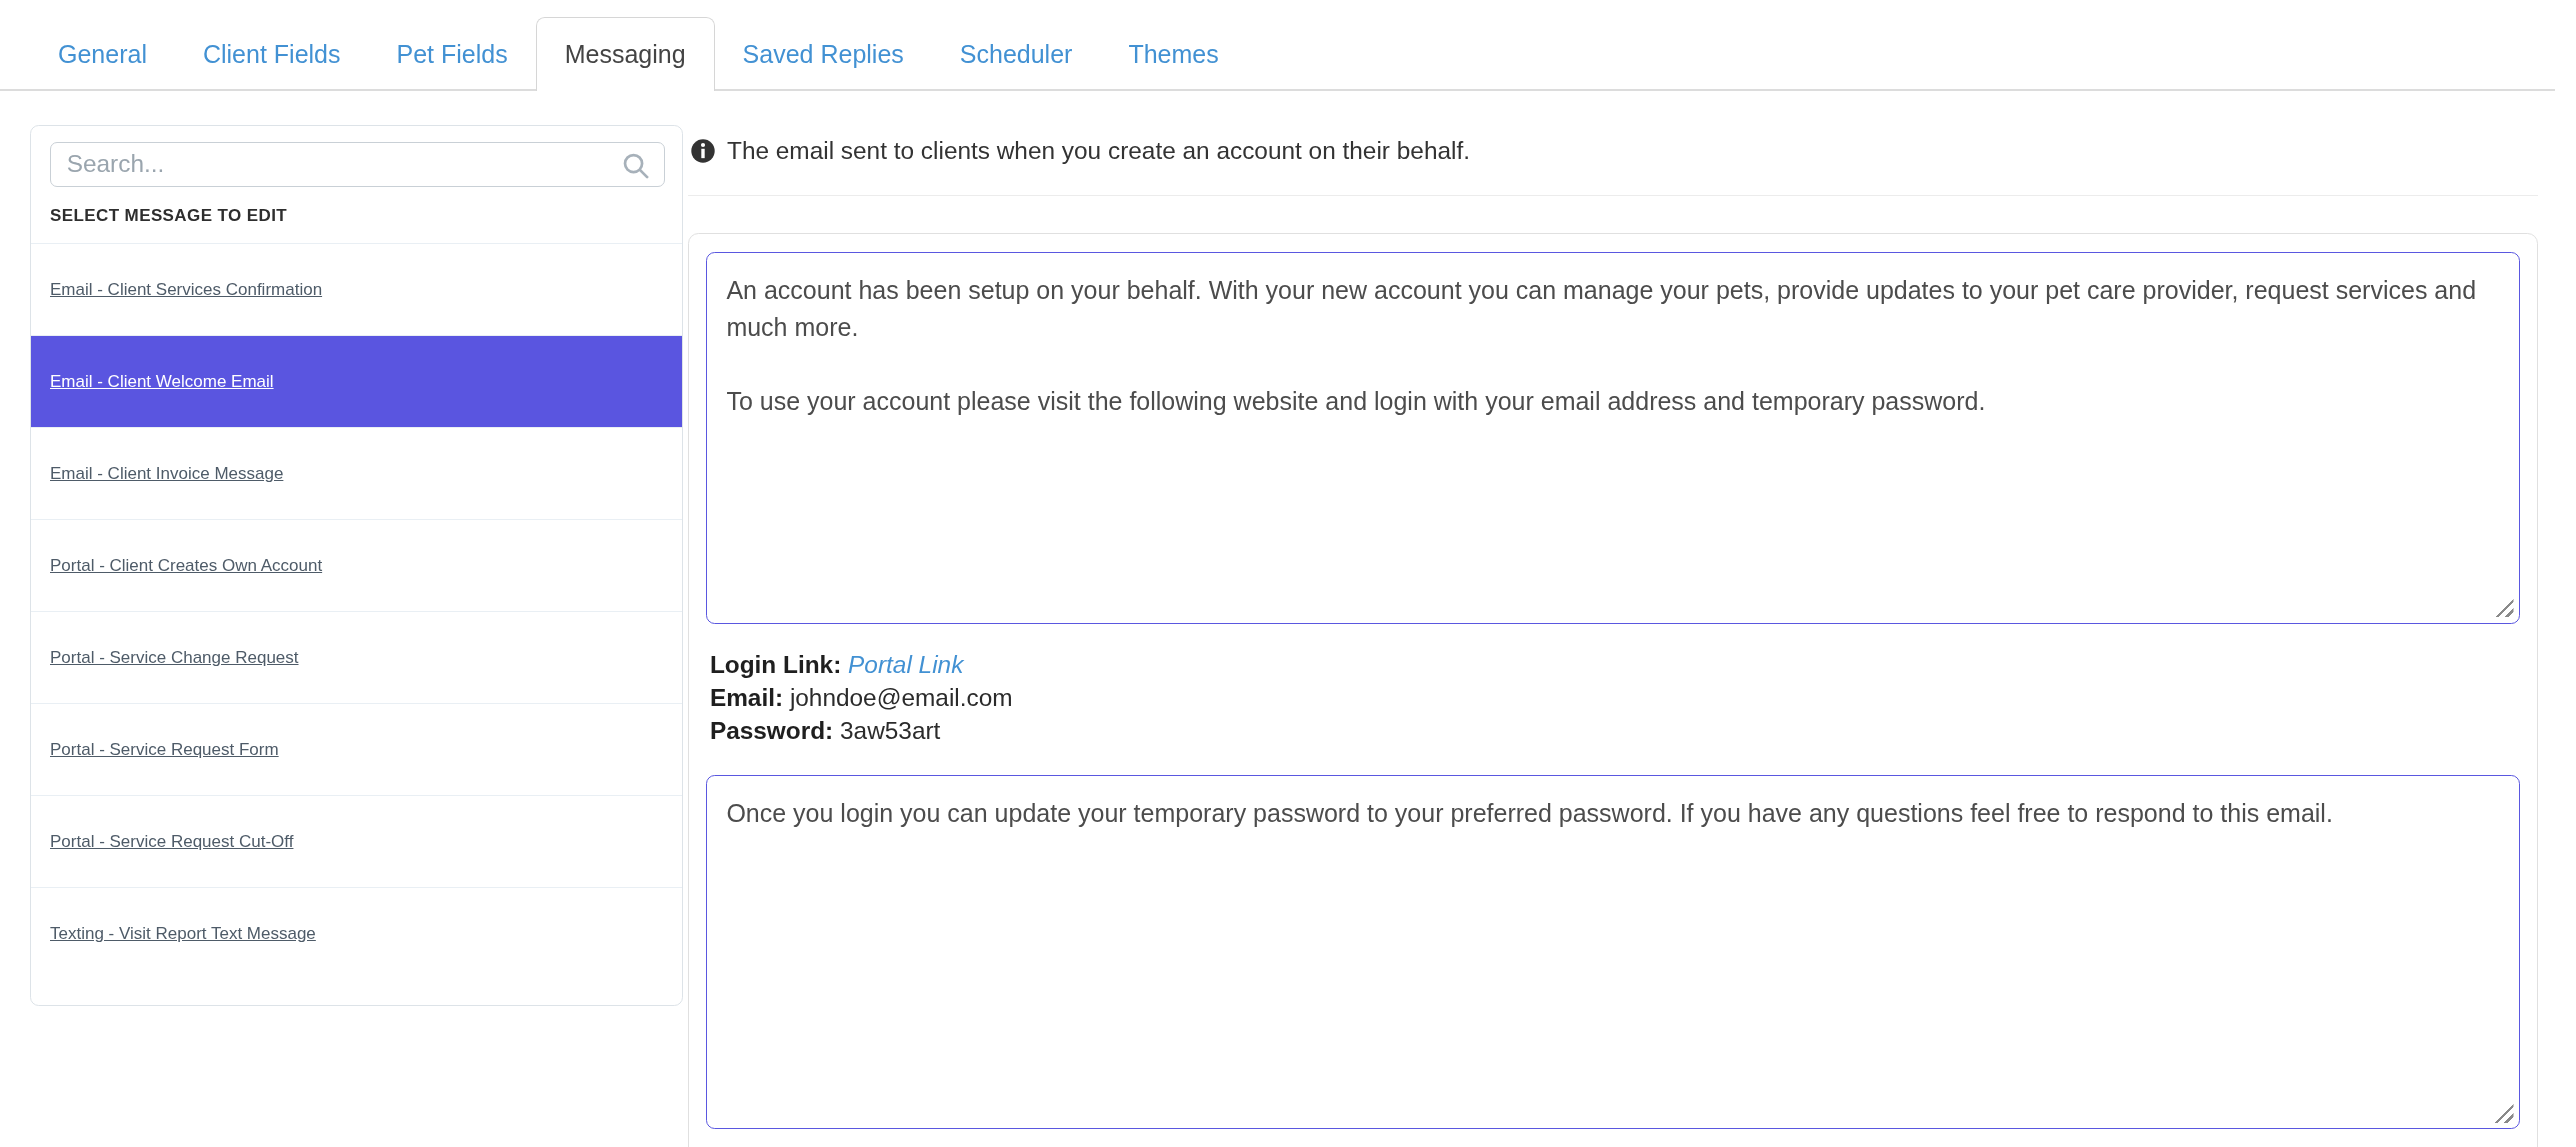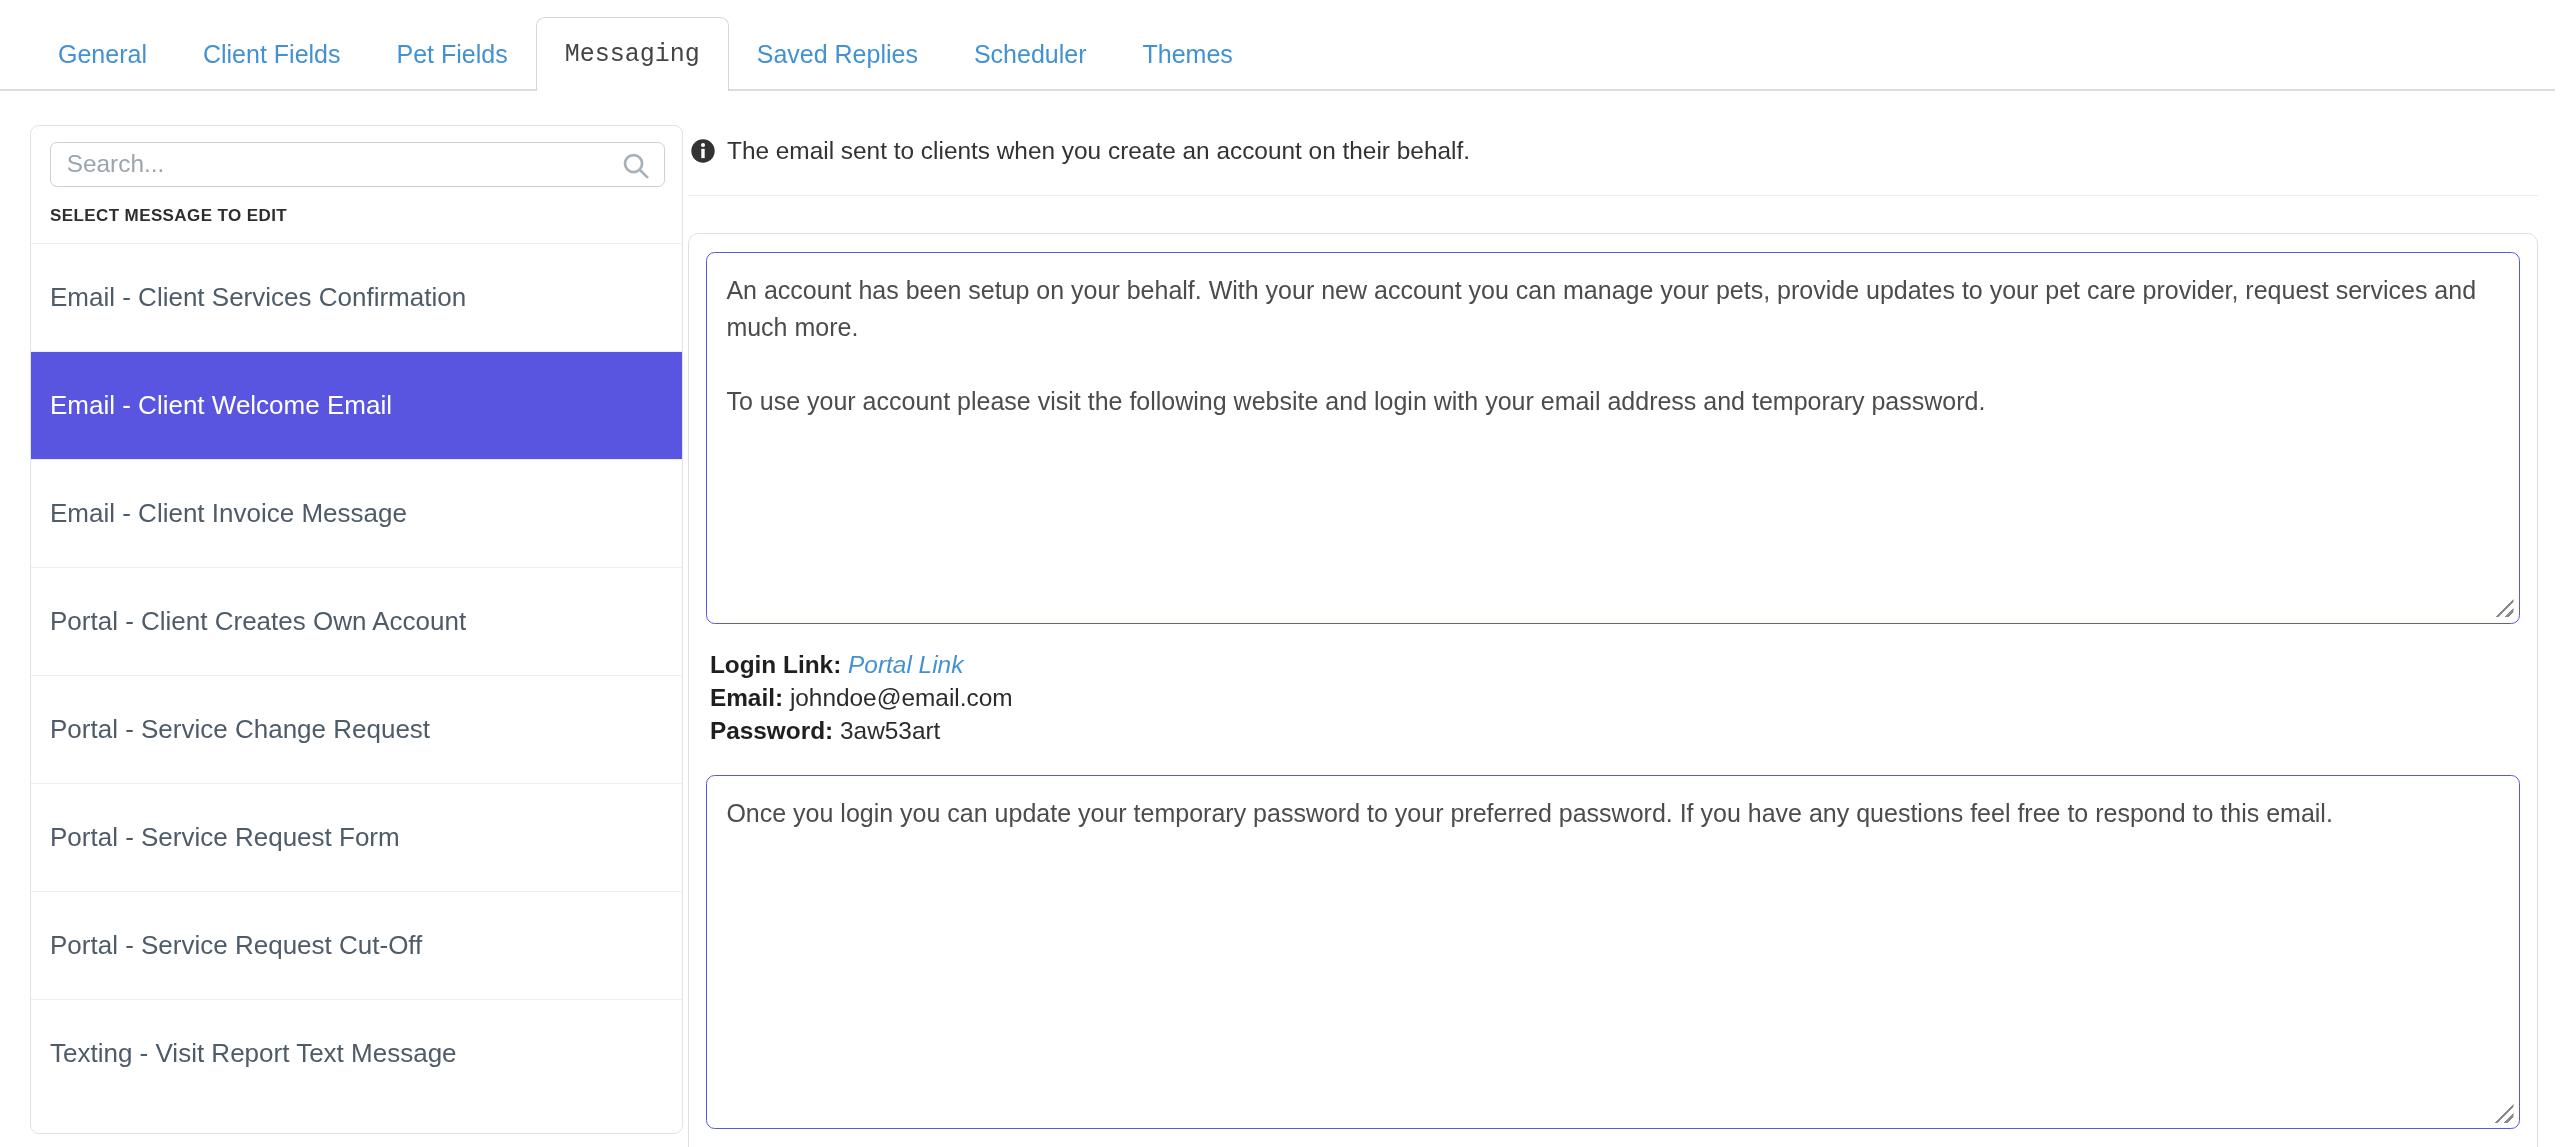--- a/index.html
+++ b/index.html
@@ -40,21 +40,20 @@
     white-space: nowrap;
   }
   .tab.active {
     position: relative;
     z-index: 2;
     background: #ffffff;
     border: 1.7px solid #d6d6d6;
     border-bottom: none;
     border-radius: 8.7px 8.7px 0 0;
     color: #444444;
-    font-family: Liberation Mono, monospace;
   }
 
   
   .sidebar {
     position: absolute;
     left: 30px; top: 125px;
     width: 653px;
     min-height: 860px;
     background: #ffffff;
     border: 1.7px solid #dde3e8;
@@ -86,28 +85,29 @@
   }
   .list-heading {
     margin: 19px 19px 17.4px 19px;
     font-size: 17px;
     font-weight: bold;
     color: #2e2e2e;
     letter-spacing: 0.4px;
   }
   .msg-list { list-style: none; margin: 0; padding: 0; }
   .msg-item {
-    height: 108px;
+    height: 92px;
     display: flex;
     align-items: center;
     padding: 0 19px;
     border-top: 1.7px solid #e9eff4;
-    font-size: 26px;
+    font-size: 17px;
     color: #4e5b68;
     cursor: pointer;
+    text-decoration: underline;
   }
   .msg-item.selected {
     background: #5a55e0;
     color: #ffffff;
   }
 
   
   .main {
     position: absolute;
     left: 688px; top: 125px; right: 38px;

